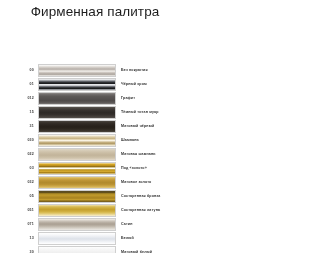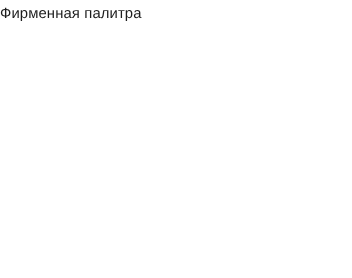--- a/index.html
+++ b/index.html
@@ -4,21 +4,21 @@
 <style>
   html,body{margin:0;padding:0;}
   body{
     width:190px;height:253px;
     background:#ffffff;
     font-family:"Liberation Sans","DejaVu Sans",sans-serif;
     overflow:hidden;
   }
   .palette{
     width:190px;height:253px;
-    display:flex;flex-direction:row;
+    display:flex;flex-direction:column;
     box-sizing:border-box;
     background:#ffffff;
     gap:20px;
   }
   .title{
     text-align:center;
     font-size:13.5px;
     color:#1d1d1d;
     font-weight:400;
     letter-spacing:.1px;

